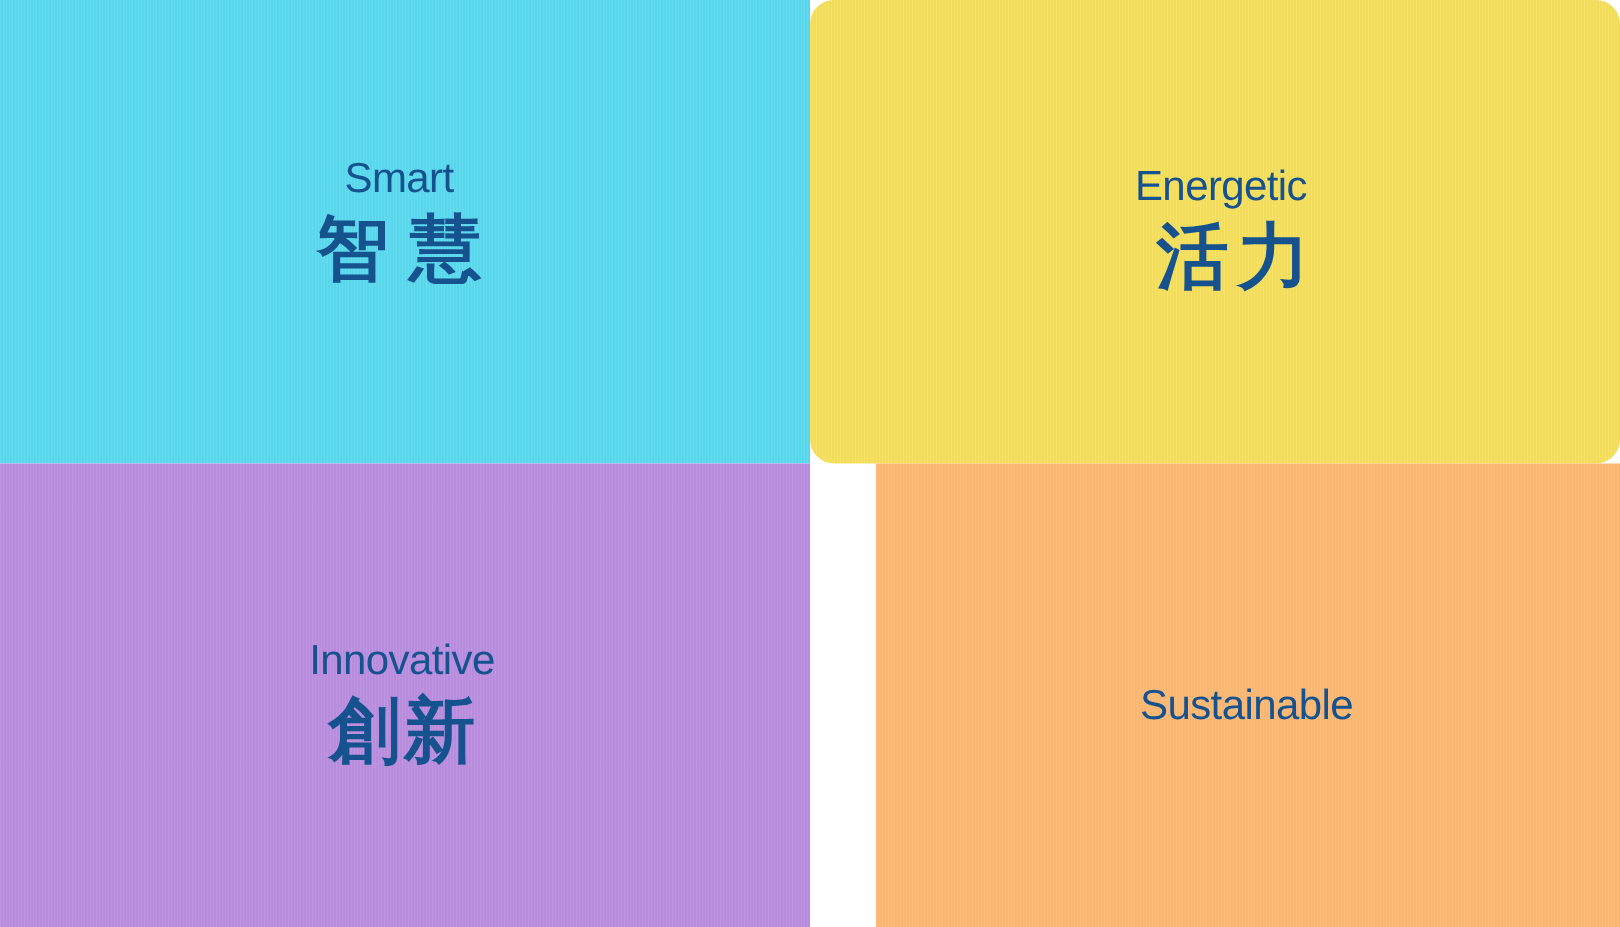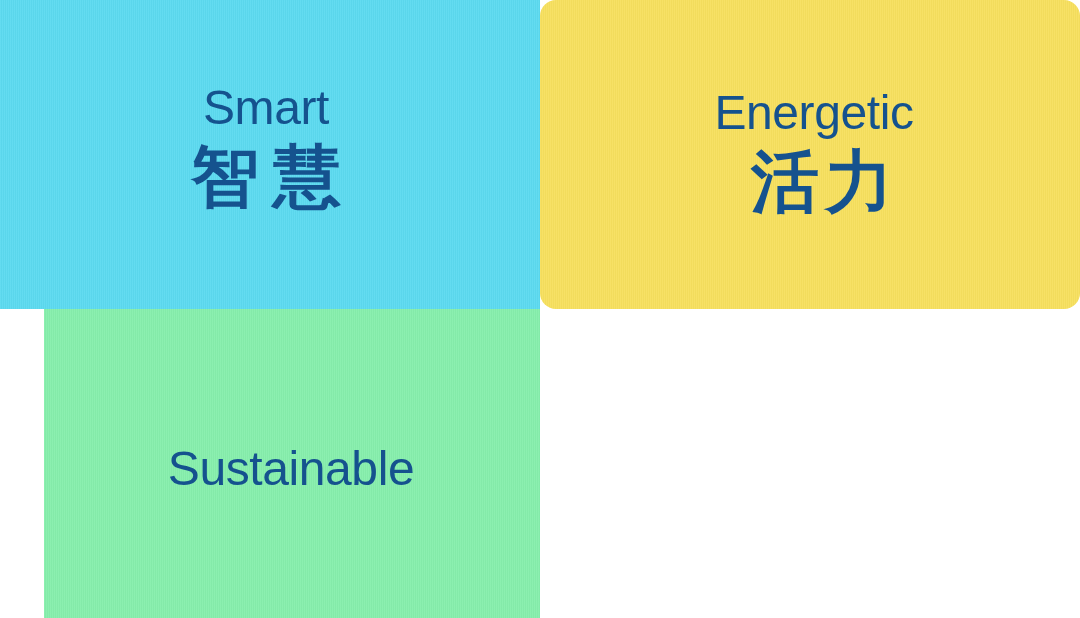--- a/index.html
+++ b/index.html
@@ -54,30 +54,30 @@
     display: flex;
     flex-direction: column;
     align-items: center;
     justify-content: center;
     line-height: 1;
     text-align: center;
   }
 
   .label-en {
     font-family: "Liberation Sans", "DejaVu Sans", sans-serif;
-    font-size: 48px;
+    font-size: 28px;
     font-weight: 400;
     letter-spacing: -0.4px;
     line-height: 1.06;
     white-space: nowrap;
   }
 
   .label-zh {
     font-family: "DejaVu Sans", "Liberation Sans", sans-serif;
-    font-size: 68px;
+    font-size: 48px;
     font-weight: 700;
     letter-spacing: 7px;
     text-indent: 7px;
     line-height: 1.1;
     margin-top: 6px;
     white-space: nowrap;
   }
 
   
   .q-smart .label-stack       { transform: translate(-4px, -6px); }
@@ -102,20 +102,26 @@
     </div>
   </section>
 
   <section class="quadrant q-energetic" style="background:#F7E05E;border-radius:16px;">
     <div class="label-stack">
       <div class="label-en" style="color:#15528E;">Energetic</div>
       <div class="label-zh" style="color:#15528E;margin-left:16px;">活力</div>
     </div>
   </section>
 
+  <section class="quadrant q-innovative" style="background:#BC8FE0;">
+    <div class="label-stack">
+      <div class="label-en" style="color:#15528E;">Innovative</div>
+      <div class="label-zh" style="color:#15528E;">創新</div>
+    </div>
+  </section>
 
-  <section class="quadrant q-sustainable" style="background:#86efac;margin-left:44px;">
+  <section class="quadrant q-sustainable" style="background:#fdba74;margin-left:44px;">
     <div class="label-stack">
       <div class="label-en" style="color:#15528E;">Sustainable</div>
     </div>
   </section>
 
 </div>
 
 </body></html>

